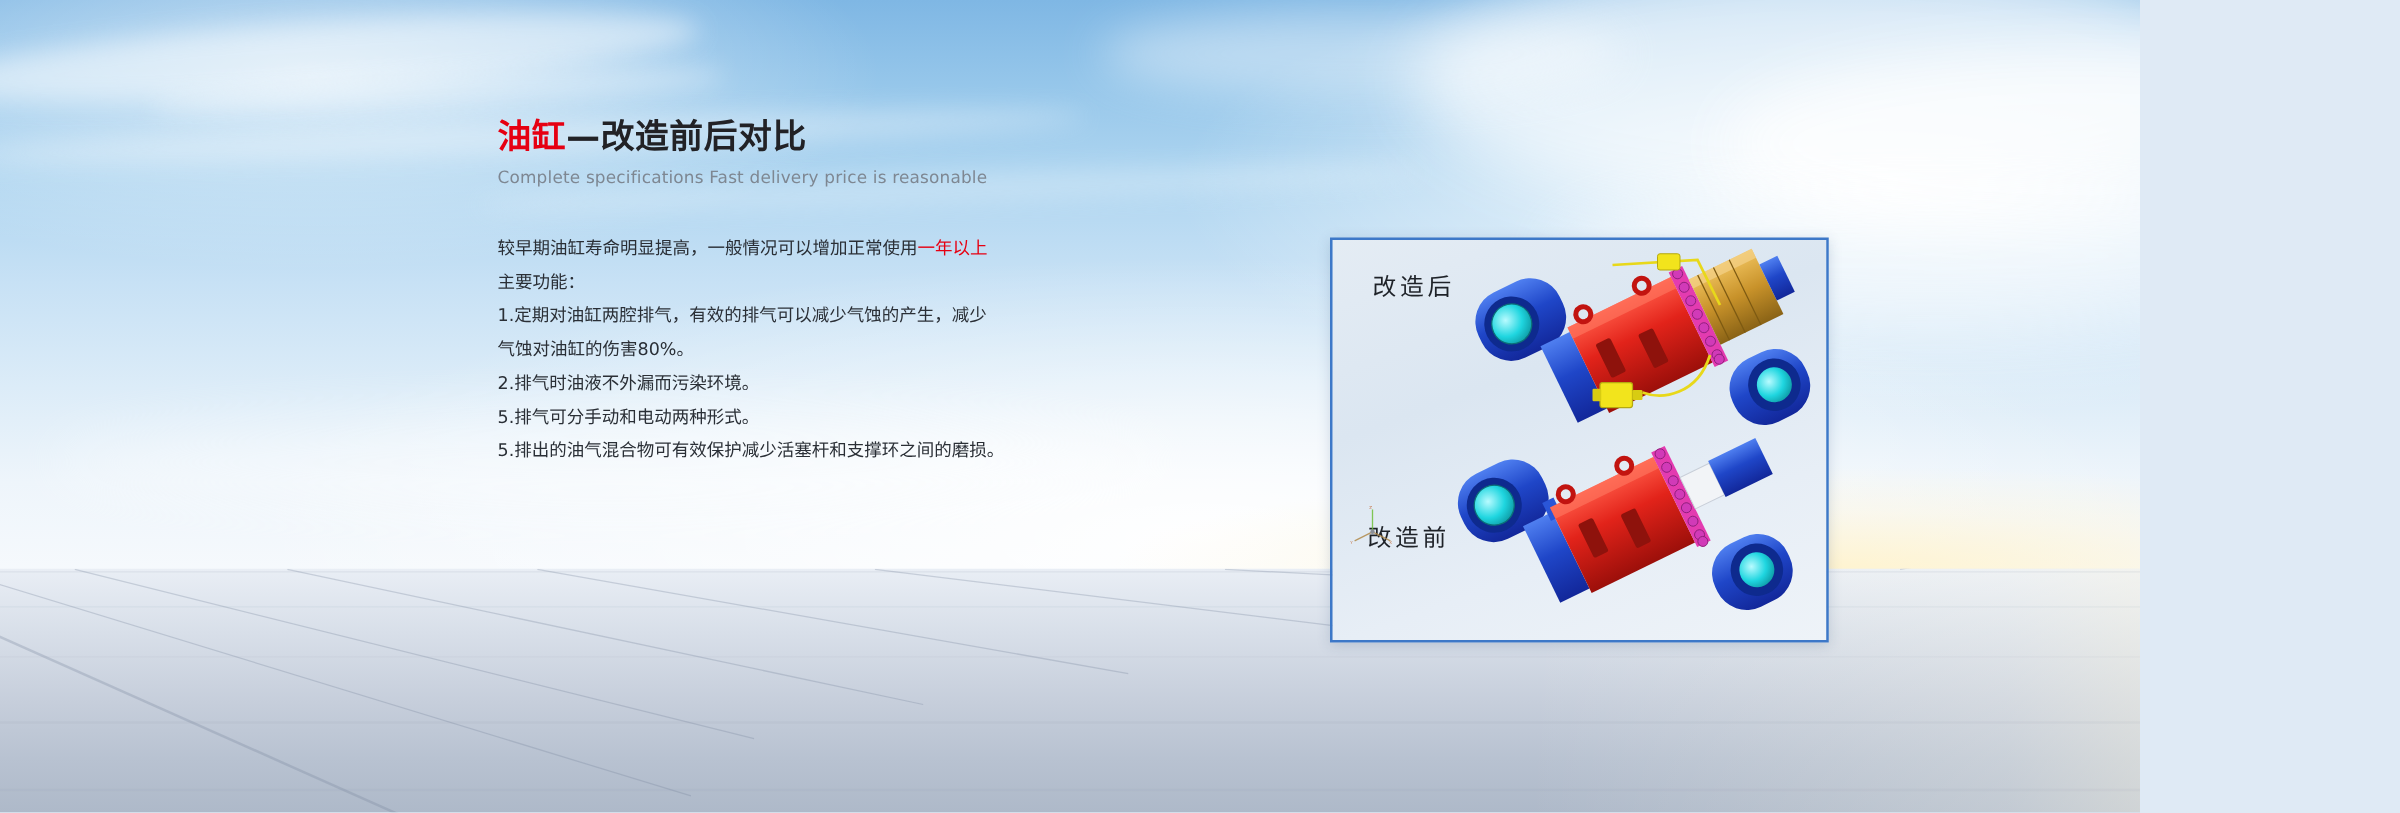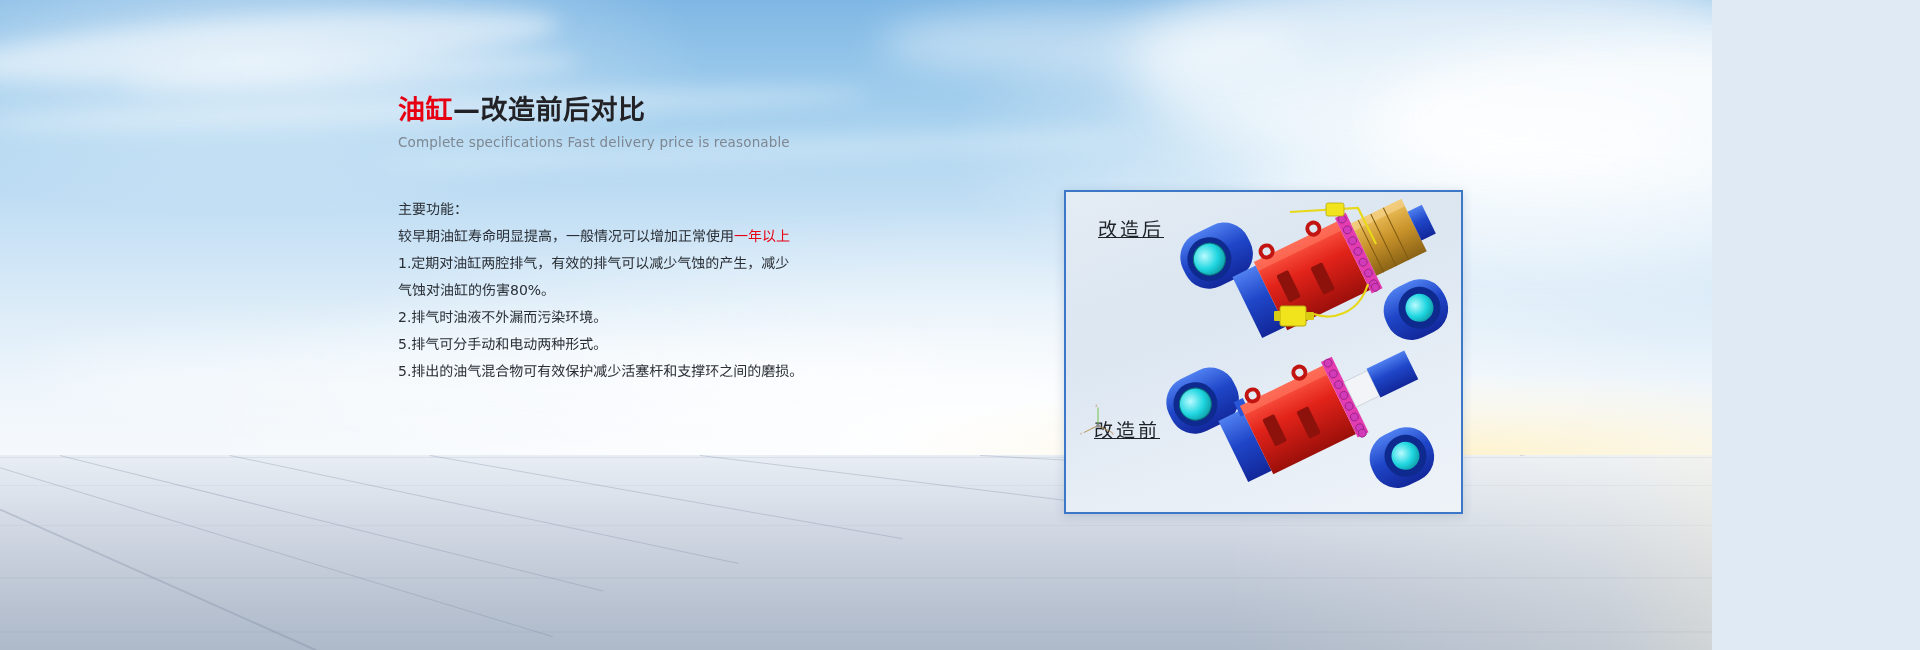--- a/index.html
+++ b/index.html
@@ -58,39 +58,38 @@
   .panel{position:absolute;left:398px;top:96px;width:520px;}
 
   .title{
     font-size:27px;font-weight:700;letter-spacing:.5px;color:#222226;
     line-height:1;margin:0 0 11px 0;white-space:nowrap;
   }
   .title .hl{color:#e60012;}
 
   .subtitle{
     font-size:13.5px;color:#7e8792;letter-spacing:.15px;
-    margin:0 0 46px 0;white-space:nowrap;font-weight:400;
+    margin:0 0 36px 0;white-space:nowrap;font-weight:400;
   }
 
   .body{font-size:14px;color:#2a2f36;line-height:27px;}
   .body p{margin:0;white-space:nowrap;}
   .body .red{color:#e60012;}
 
   
   .card{
     position:absolute;left:1064px;top:190px;width:395px;height:320px;
     background:linear-gradient(160deg,#e4ecf4 0%,#dbe6f1 35%,#e7eef6 70%,#eef3f8 100%);
     border:2px solid #3d78c8;
     box-shadow:0 2px 10px rgba(40,70,110,.18);
     overflow:hidden;
   }
   .card .lbl{
     position:absolute;font-size:19px;color:#1e2228;letter-spacing:3px;
     font-family:"DejaVu Serif","Liberation Serif",serif;
-    text-decoration:underline;
   }
   .lbl-after{left:32px;top:22px;}
   .lbl-before{left:28px;top:178px;margin-top:45px;}
   .axis{position:absolute;left:14px;top:212px;width:36px;height:34px;opacity:.85;}
 
   .cad{position:absolute;}
   .cad-after{left:96px;top:6px;width:300px;height:170px;}
   .cad-before{left:82px;top:148px;width:300px;height:172px;}
 </style>
 </head>
@@ -131,22 +130,22 @@
     <div class="gl" style="left:1870px; top:0;width:640px;height:1px;transform:rotate(-23deg);"></div>
   </div>
 
   <div class="panel">
 
     <h1 class="title"><span class="hl">油缸</span><span>—改造前后对比</span></h1>
 
     <div class="subtitle">Complete specifications Fast delivery price is reasonable</div>
 
     <div class="body">
+      <p><span>较早期油缸寿命明显提高，一般情况可以增加正常使用</span><span class="red">一年以上</span></p>
       <p>主要功能：</p>
-      <p><span>较早期油缸寿命明显提高，一般情况可以增加正常使用</span><span class="red">一年以上</span></p>
       <p>1.定期对油缸两腔排气，有效的排气可以减少气蚀的产生，减少</p>
       <p>气蚀对油缸的伤害80%。</p>
       <p>2.排气时油液不外漏而污染环境。</p>
       <p>5.排气可分手动和电动两种形式。</p>
       <p>5.排出的油气混合物可有效保护减少活塞杆和支撑环之间的磨损。</p>
     </div>
   </div>
 
   <div class="card">
 

